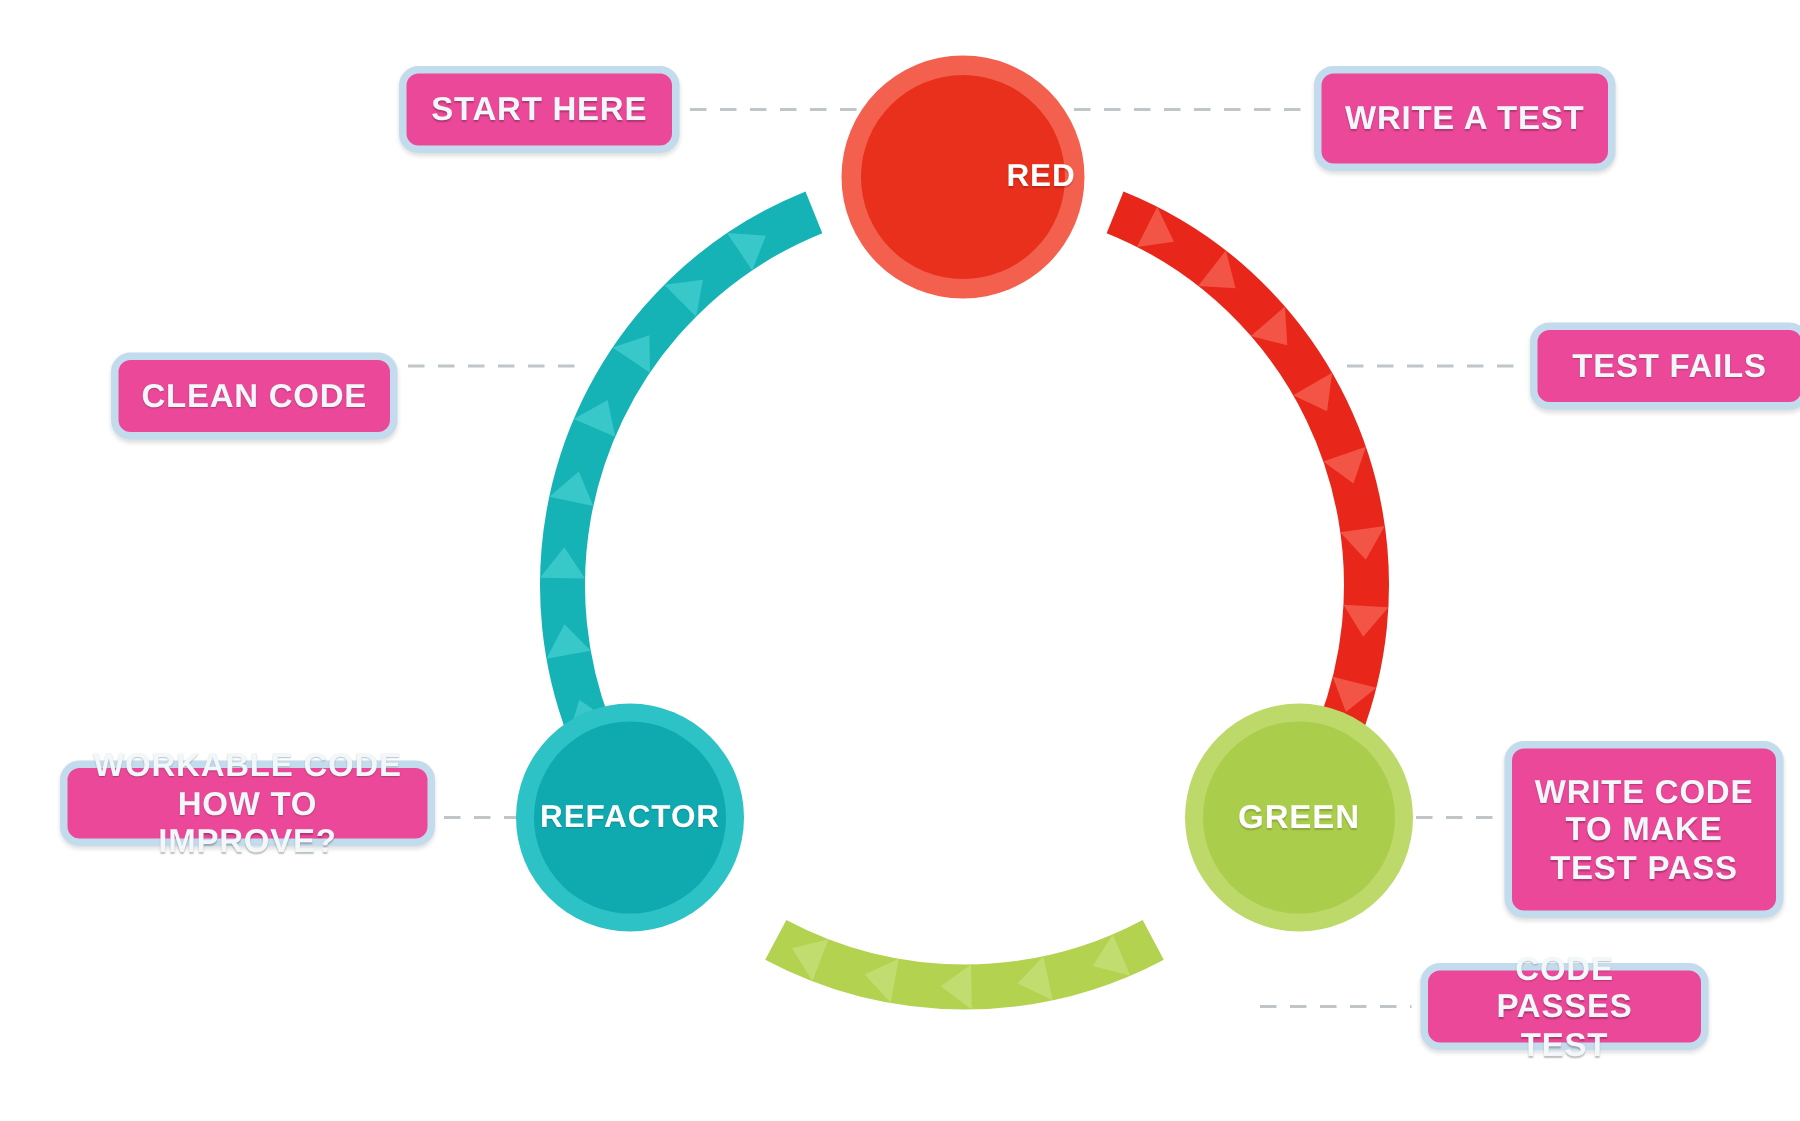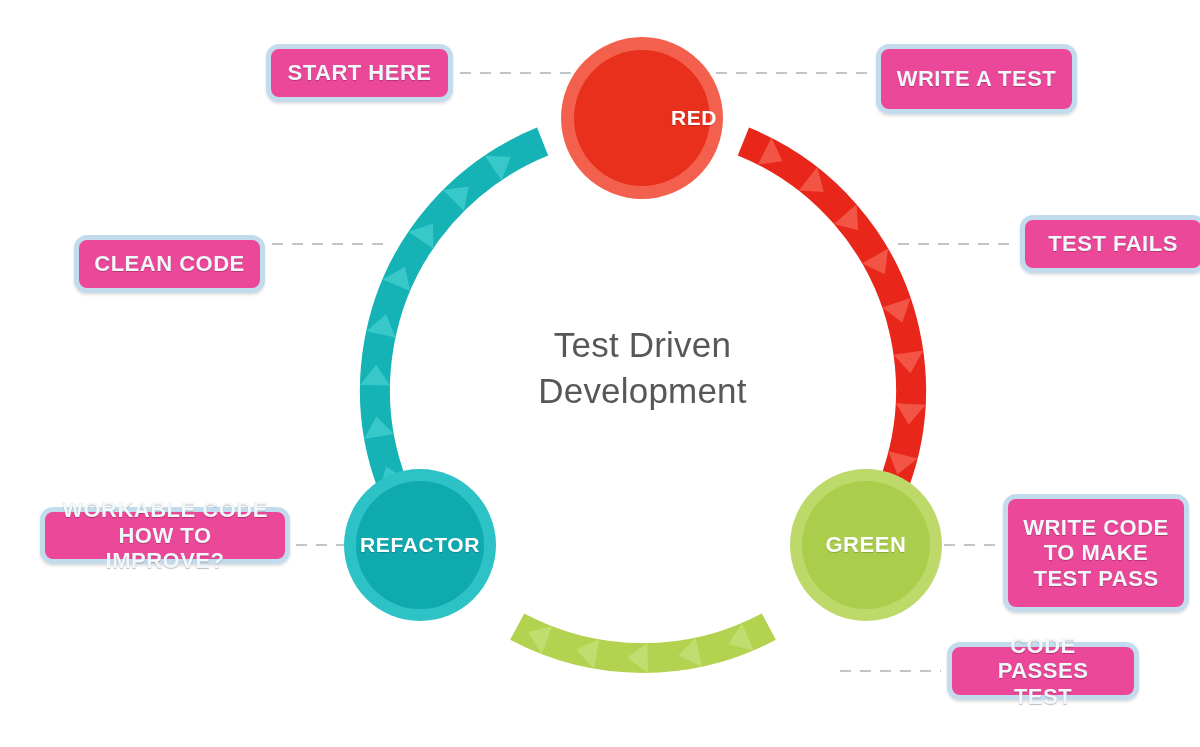--- a/index.html
+++ b/index.html
@@ -144,22 +144,20 @@
           <circle cx="866" cy="545" r="76" fill="#bcd96a"></circle>
           <circle cx="866" cy="545" r="64" fill="#aacd4b"></circle>
         </g>
         <g>
           <circle cx="420" cy="545" r="76" fill="#2cc2c6"></circle>
           <circle cx="420" cy="545" r="64" fill="#0fa9b0"></circle>
         </g>
       </g>
   </svg>
 
-  <div class="center-title">Test Driven
-Development</div>
 
   <div id="node-label-layer">
       <div class="node-label red" style="left: 672px; top: 118px; margin-left: 22px;">RED</div>
       <div class="node-label green" style="left: 866px; top: 545px;">GREEN</div>
       <div class="node-label refactor" style="left: 420px; top: 545px;">REFACTOR</div>
     </div>
   <div id="chip-layer">
       <div class="chip" style="left: 266px; top: 44px; width: 187px; height: 58px;">START HERE</div>
       <div class="chip" style="left: 876px; top: 44px; width: 201px; height: 70px;">WRITE A TEST</div>
       <div class="chip" style="left: 74px; top: 215px; width: 191px; height: 58px; margin-top: 20px;">CLEAN CODE</div>

